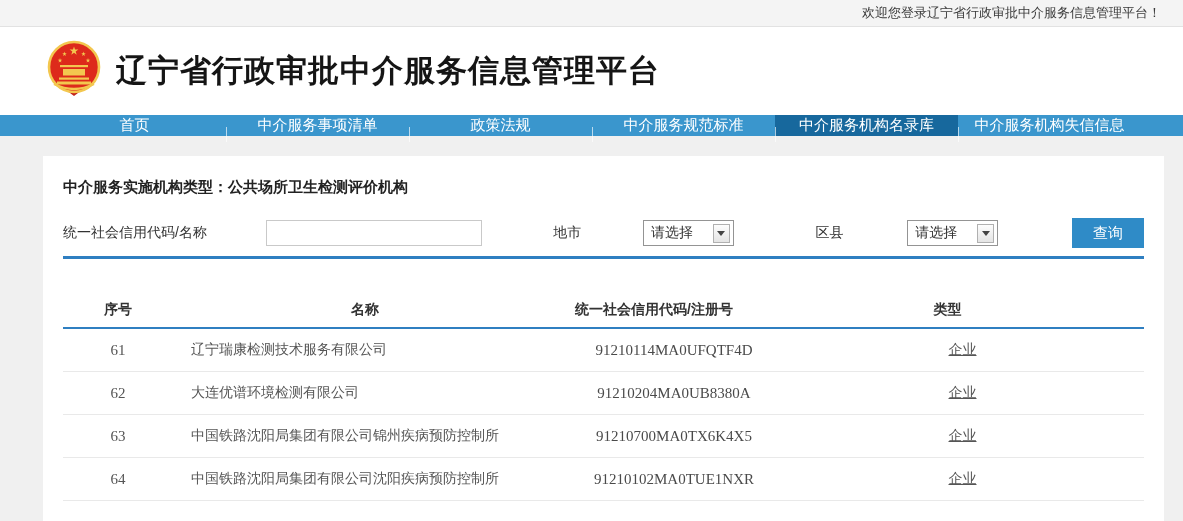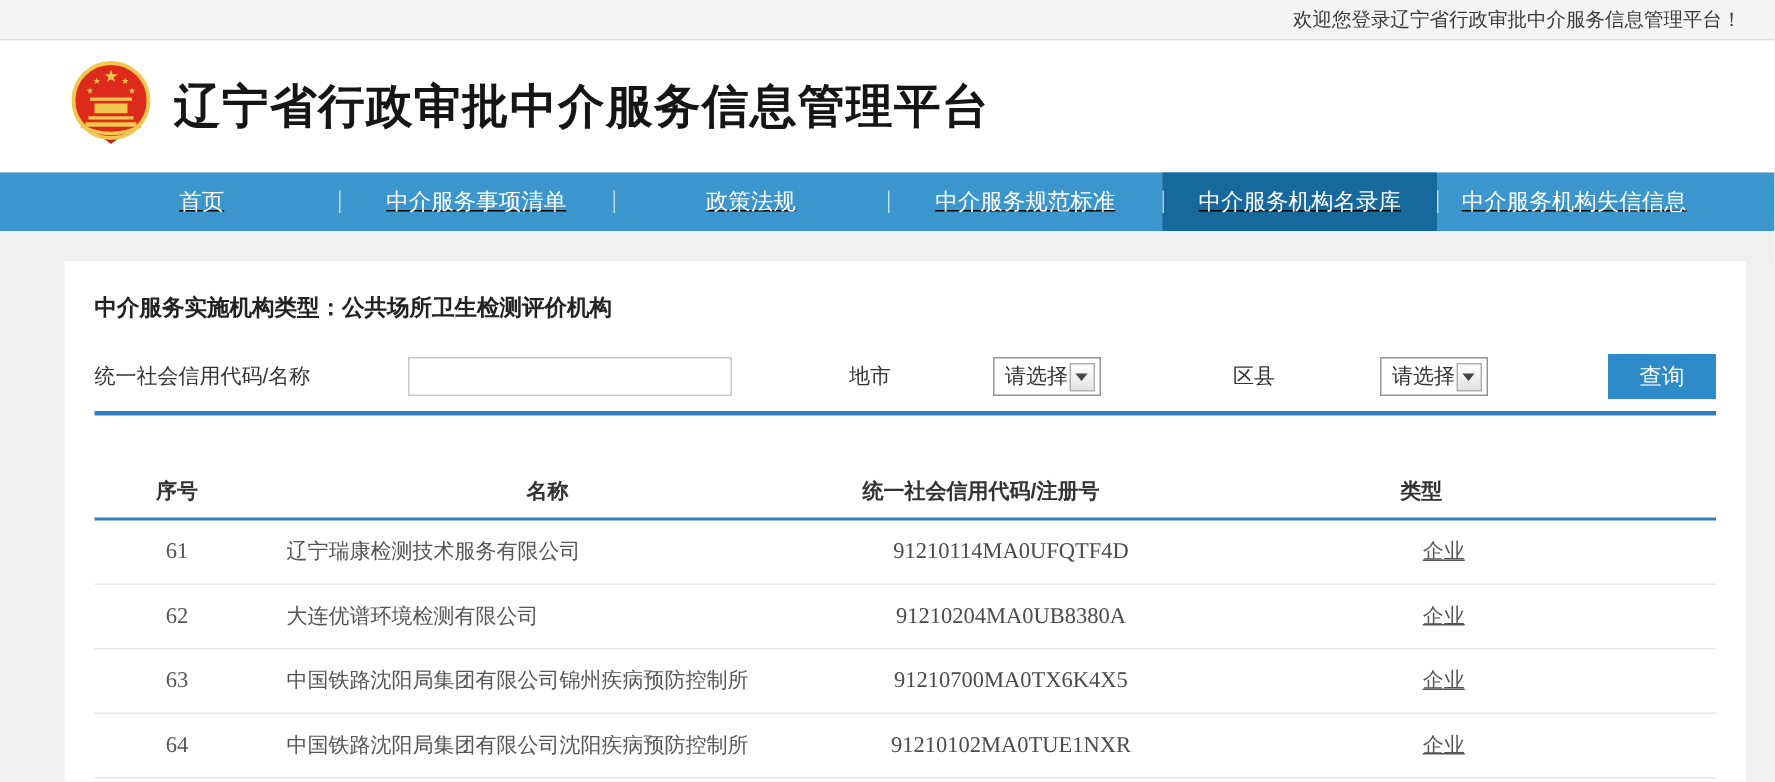--- a/index.html
+++ b/index.html
@@ -14,38 +14,38 @@
     font-family:"Liberation Sans","DejaVu Sans",sans-serif;}
   
   .topbar{height:27px;background:#f4f4f4;border-bottom:1px solid #e2e2e2;
     display:flex;align-items:center;justify-content:flex-end;padding-right:22px;}
   .topbar span{font-size:13px;color:#3a3a3a;}
   
   .header{height:88px;background:#fff;display:flex;align-items:center;padding-left:46px;}
   .logo{width:56px;height:62px;flex:0 0 auto;margin-right:14px;}
   .site-title{font-size:31px;font-weight:bold;color:#151515;letter-spacing:1px;}
   
-  .nav{height:39px;background:var(--nav-bg);text-decoration:underline;}
+  .nav{height:21px;background:var(--nav-bg);}
   .nav-inner{width:1098px;margin-left:43px;height:100%;display:flex;}
   .nav-item{flex:1;display:flex;align-items:center;justify-content:center;
     color:#fff;font-size:15px;cursor:pointer;position:relative;}
   .nav-item + .nav-item::before{content:"";position:absolute;left:0;top:12px;
     width:1px;height:15px;background:rgba(255,255,255,.65);}
   .nav-item.active{background:var(--nav-active);}
   
   .main{height:366px;background:var(--page-bg);}
   .panel{width:1121px;margin-left:43px;margin-top:20px;background:#fff;
     min-height:400px;padding:22px 20px 0 20px;}
   .section-title{font-size:15px;font-weight:bold;color:#222;}
   
   .search-row{display:flex;align-items:center;justify-content:space-between;margin-top:21px;height:30px;}
   .field-label{font-size:14px;color:#333;}
   .text-input{width:216px;height:26px;border:1px solid #c9c9c9;margin-left:7px;
     font-size:13px;padding:0 6px;color:#333;outline:none;}
-  .sel{width:72px;height:26px;border:1px solid #949494;background:#fff;display:flex;
+  .sel{width:91px;height:26px;border:1px solid #949494;background:#fff;display:flex;
     align-items:center;justify-content:space-between;padding:0 3px 0 7px;cursor:pointer;}
   .sel-value{font-size:14px;color:#333;}
   .arrow-box{width:17px;height:19px;border:1px solid #b0b0b0;
     background:linear-gradient(#fdfdfd,#e4e4e4);display:flex;align-items:center;
     justify-content:center;}
   .arrow-box .tri{width:0;height:0;border-left:4px solid transparent;
     border-right:4px solid transparent;border-top:5px solid #444;}
   .lbl-city{margin-left:20px;margin-right:10px;}
   .lbl-district{margin-left:30px;margin-right:12px;}
   .search-btn{margin-left:22px;width:72px;height:30px;background:var(--accent);

